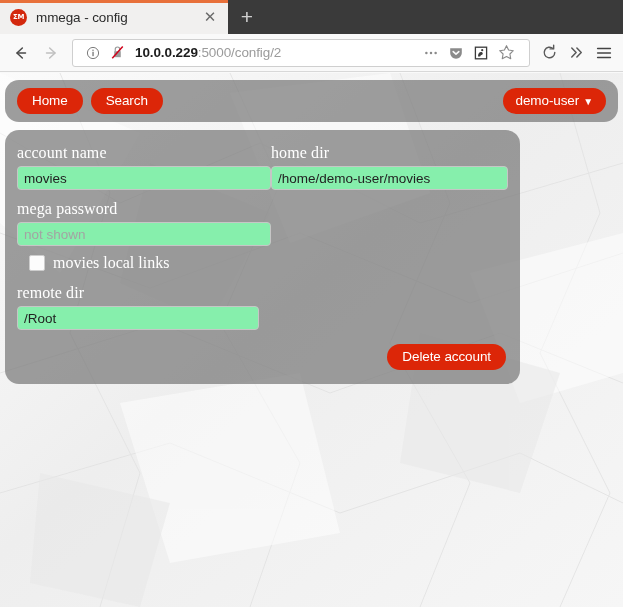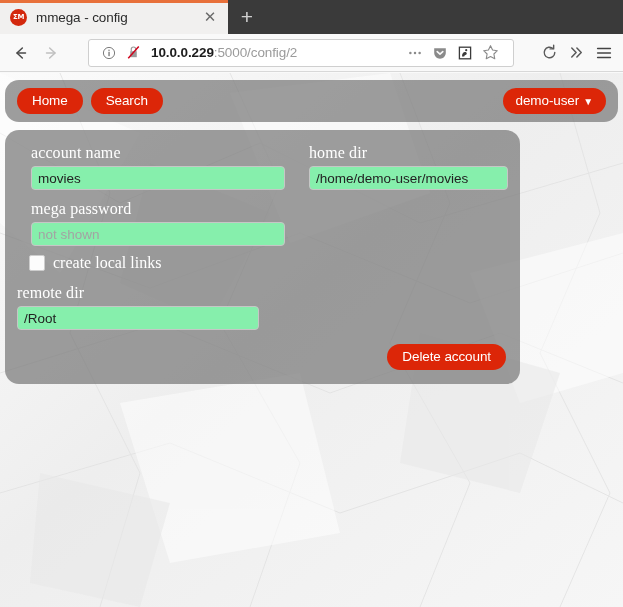--- a/index.html
+++ b/index.html
@@ -109,21 +109,21 @@
     justify-content: center;
     flex: 0 0 auto;
     cursor: pointer;
   }
   .navbtn svg { display: block; }
   .navbtn.disabled svg { opacity: 0.32; }
 
   .urlbar {
     flex: 1 1 auto;
     height: 28px;
-    margin: 0 22px;
+    margin: 0 6px;
     background: #ffffff;
     border: 1px solid #cfcfcf;
     border-radius: 3px;
     display: flex;
     align-items: center;
     padding: 0 11px 0 8px;
     box-sizing: border-box;
   }
   .url-text {
     flex: 1 1 auto;
@@ -214,22 +214,21 @@
   .formpanel {
     background: rgba(120,120,120,0.72);
     border-radius: 14px;
     padding: 14px 12px 14px 12px;
     box-sizing: border-box;
     width: 515px;
   }
   .grid {
     display: grid;
     grid-template-columns: 254px 1fr;
-    column-gap: 24px;
-    margin-left: 14px;
+    column-gap: 0;
   }
   .field { margin-bottom: 10px; }
   .label {
     font-family: "Liberation Serif", serif;
     font-size: 16px;
     color: #ffffff;
     margin-bottom: 4px;
     letter-spacing: 0.1px;
   }
   .input {
@@ -433,21 +432,21 @@
           </div>
 
           <div class="field">
             <div class="label">mega password</div>
             <input class="input" type="text" placeholder="not shown" style="">
           </div>
         </div>
 
         <div class="checkrow">
           <div class="checkbox"></div>
-          <div class="checklabel">create local links</div>
+          <div class="checklabel">movies local links</div>
         </div>
 
         <div class="field remote-field">
           <div class="label">remote dir</div>
           <input class="input" type="text" value="/Root" style="">
         </div>
 
         <div class="btnrow">
           <button class="pill">Delete account</button>
         </div>

